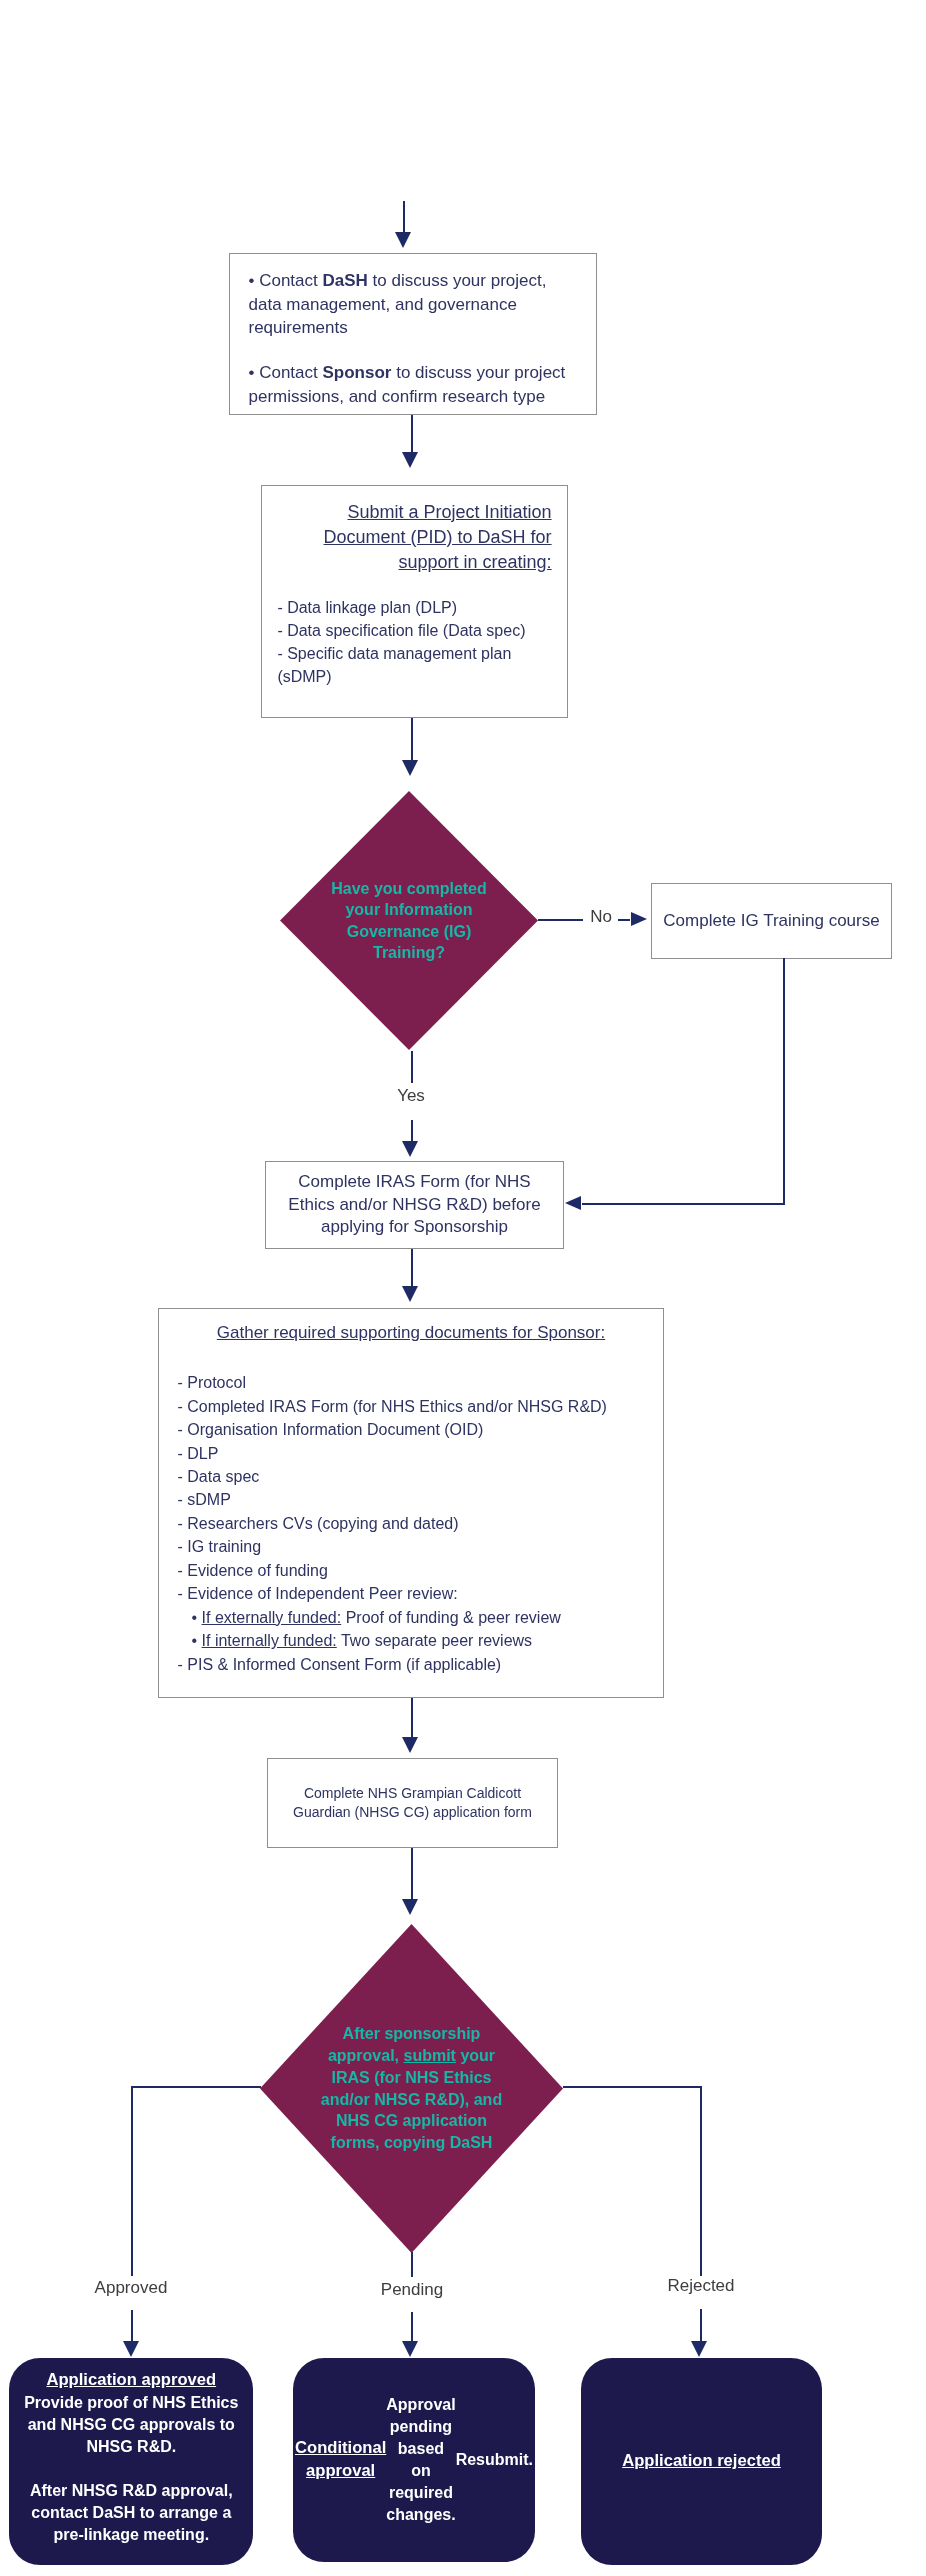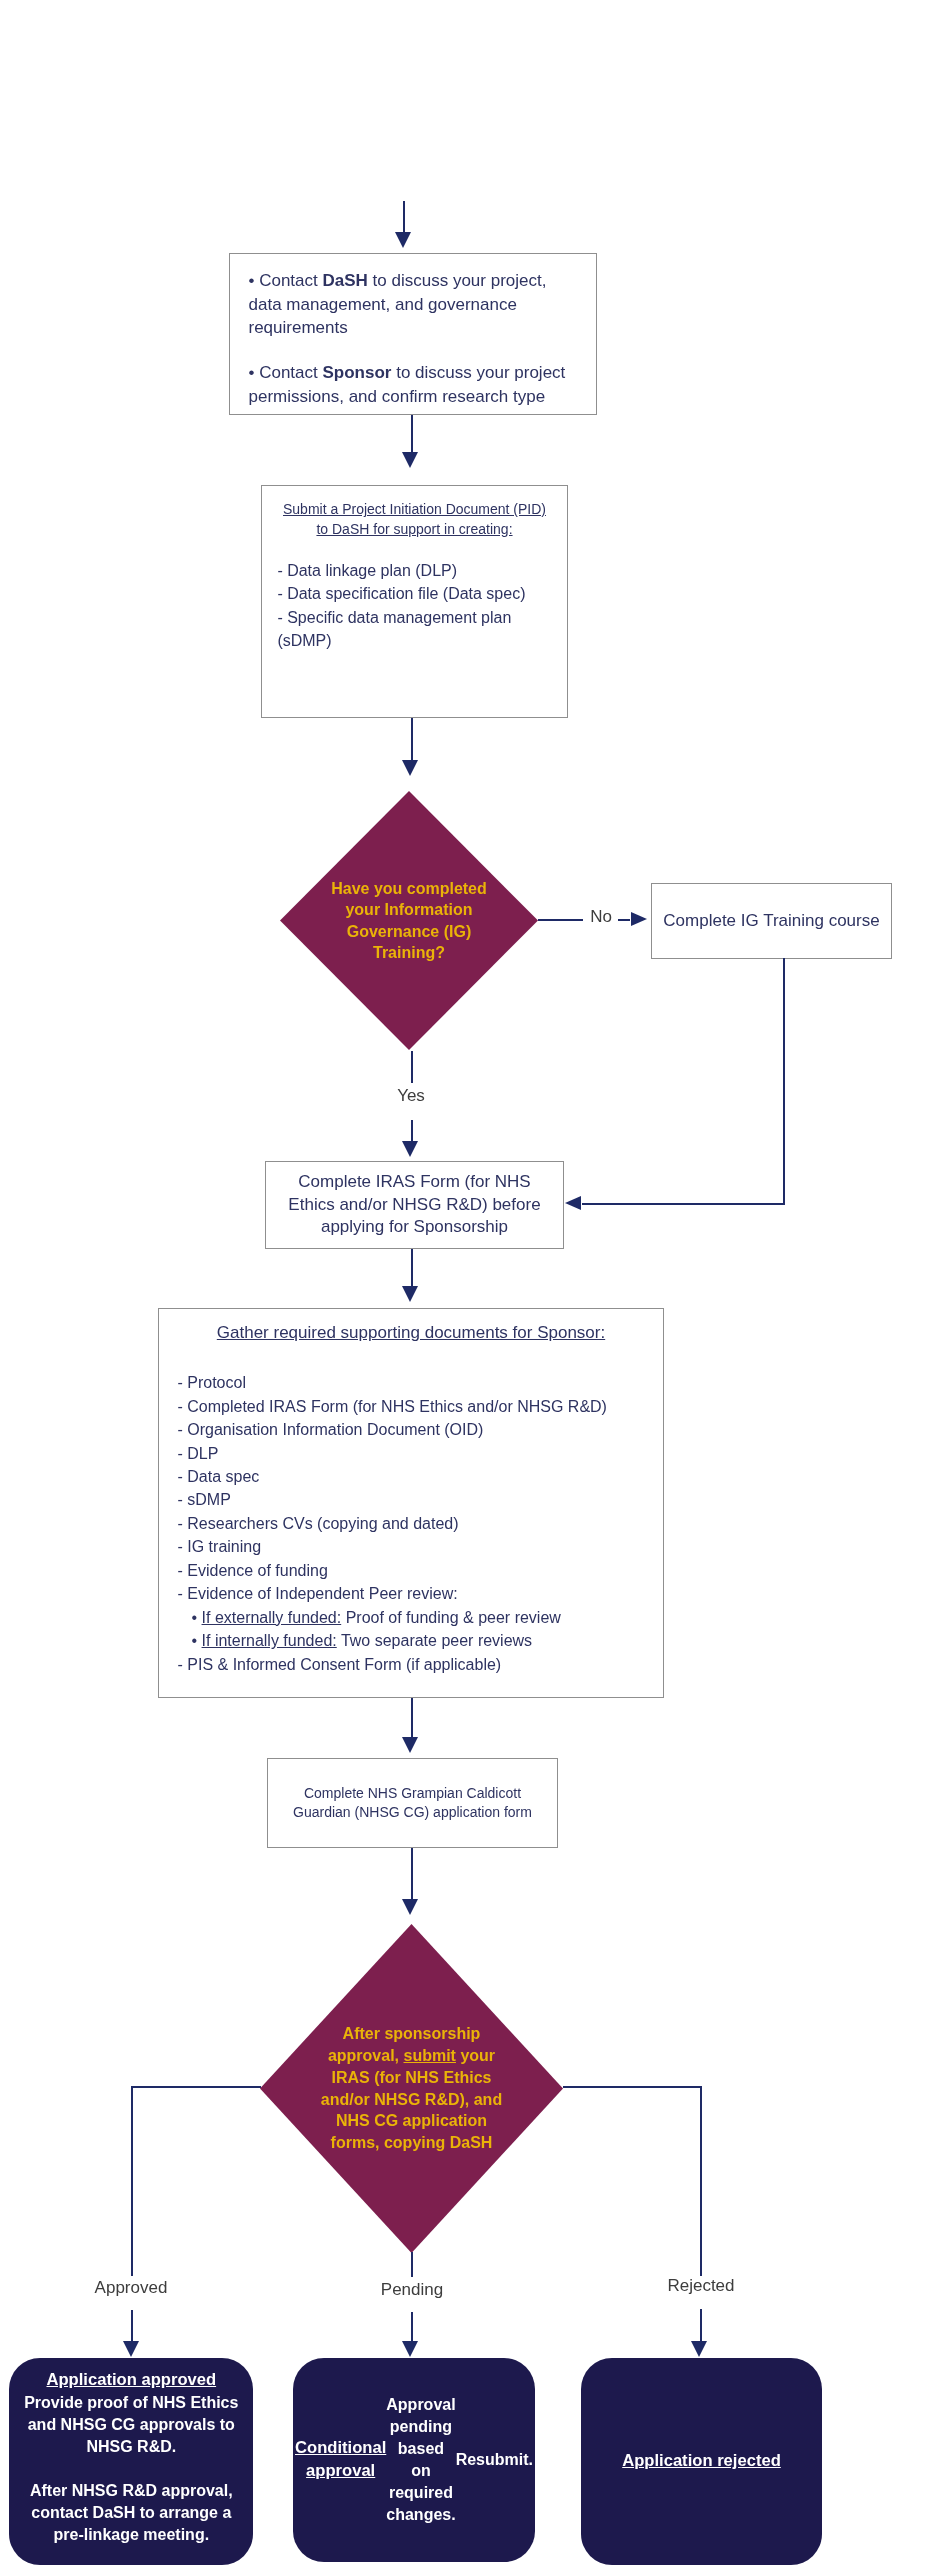--- a/index.html
+++ b/index.html
@@ -2,21 +2,21 @@
 <html style="font-size:12.4px"><head>
 <meta charset="utf-8">
 <style>
   html,body{margin:0;padding:0;background:#ffffff;}
   .canvas{position:relative;width:927px;height:2576px;background:#ffffff;
           font-family:"Liberation Sans","DejaVu Sans",sans-serif;overflow:hidden;}
 
   
   .navy{position:absolute;background:#1d194d;color:#ffffff;border-radius:34px;box-sizing:border-box;}
   .wbox{position:absolute;background:#ffffff;border:1.5px solid #8f8f8f;color:#2e3361;box-sizing:border-box;}
-  .diamond{position:absolute;background:#7d1f4e;color:#eab308;
+  .diamond{position:absolute;background:#7d1f4e;color:#14b8a6;
            clip-path:polygon(50% 0,100% 50%,50% 100%,0 50%);
            display:flex;align-items:center;justify-content:center;text-align:center;}
   .cflex{display:flex;align-items:center;justify-content:center;text-align:center;}
 
   
   .vl{position:absolute;width:2.3px;background:#1e2a66;}
   .hl{position:absolute;height:2.3px;background:#1e2a66;}
   .ad{position:absolute;width:0;height:0;border-left:8.5px solid transparent;
       border-right:8.5px solid transparent;border-top:16px solid #1e2a66;}
   .ar{position:absolute;width:0;height:0;border-top:7.7px solid transparent;
@@ -33,21 +33,21 @@
   #start{left:219px;top:7.7px;width:353px;height:193px;padding:18.5px 6.2px 15.4px 10.8px;font-weight:bold;}
   #start .ttl{text-align:center;text-decoration:underline;font-size:17px;margin-bottom:21.6px;}
   #start .itm{font-size:14.7px;line-height:1.55;padding-left:6.2px;}
 
   
   #contact{left:229px;top:253px;width:368px;height:162px;padding:15.4px 18.5px;font-size:17px;line-height:1.38;}
   #contact .p1{margin-bottom:21.6px;}
 
   
   #pid{left:261px;top:485px;width:307px;height:233px;padding:14px 15.4px;font-size:16px;}
-  #pid .hd{text-align:center;text-decoration:underline;font-size:14px;line-height:1.4;margin-bottom:20px;}
+  #pid .hd{text-align:right;text-decoration:underline;font-size:18px;line-height:1.4;margin-bottom:20px;}
   #pid .itm{line-height:1.45;}
 
   
   #diamond1{left:280px;top:791px;width:258px;height:259px;font-size:16px;font-weight:bold;line-height:1.34;}
   #diamond1 .txt{width:170px;}
 
   
   #igbox{left:651px;top:883px;width:241px;height:76px;font-size:17px;}
 
   

